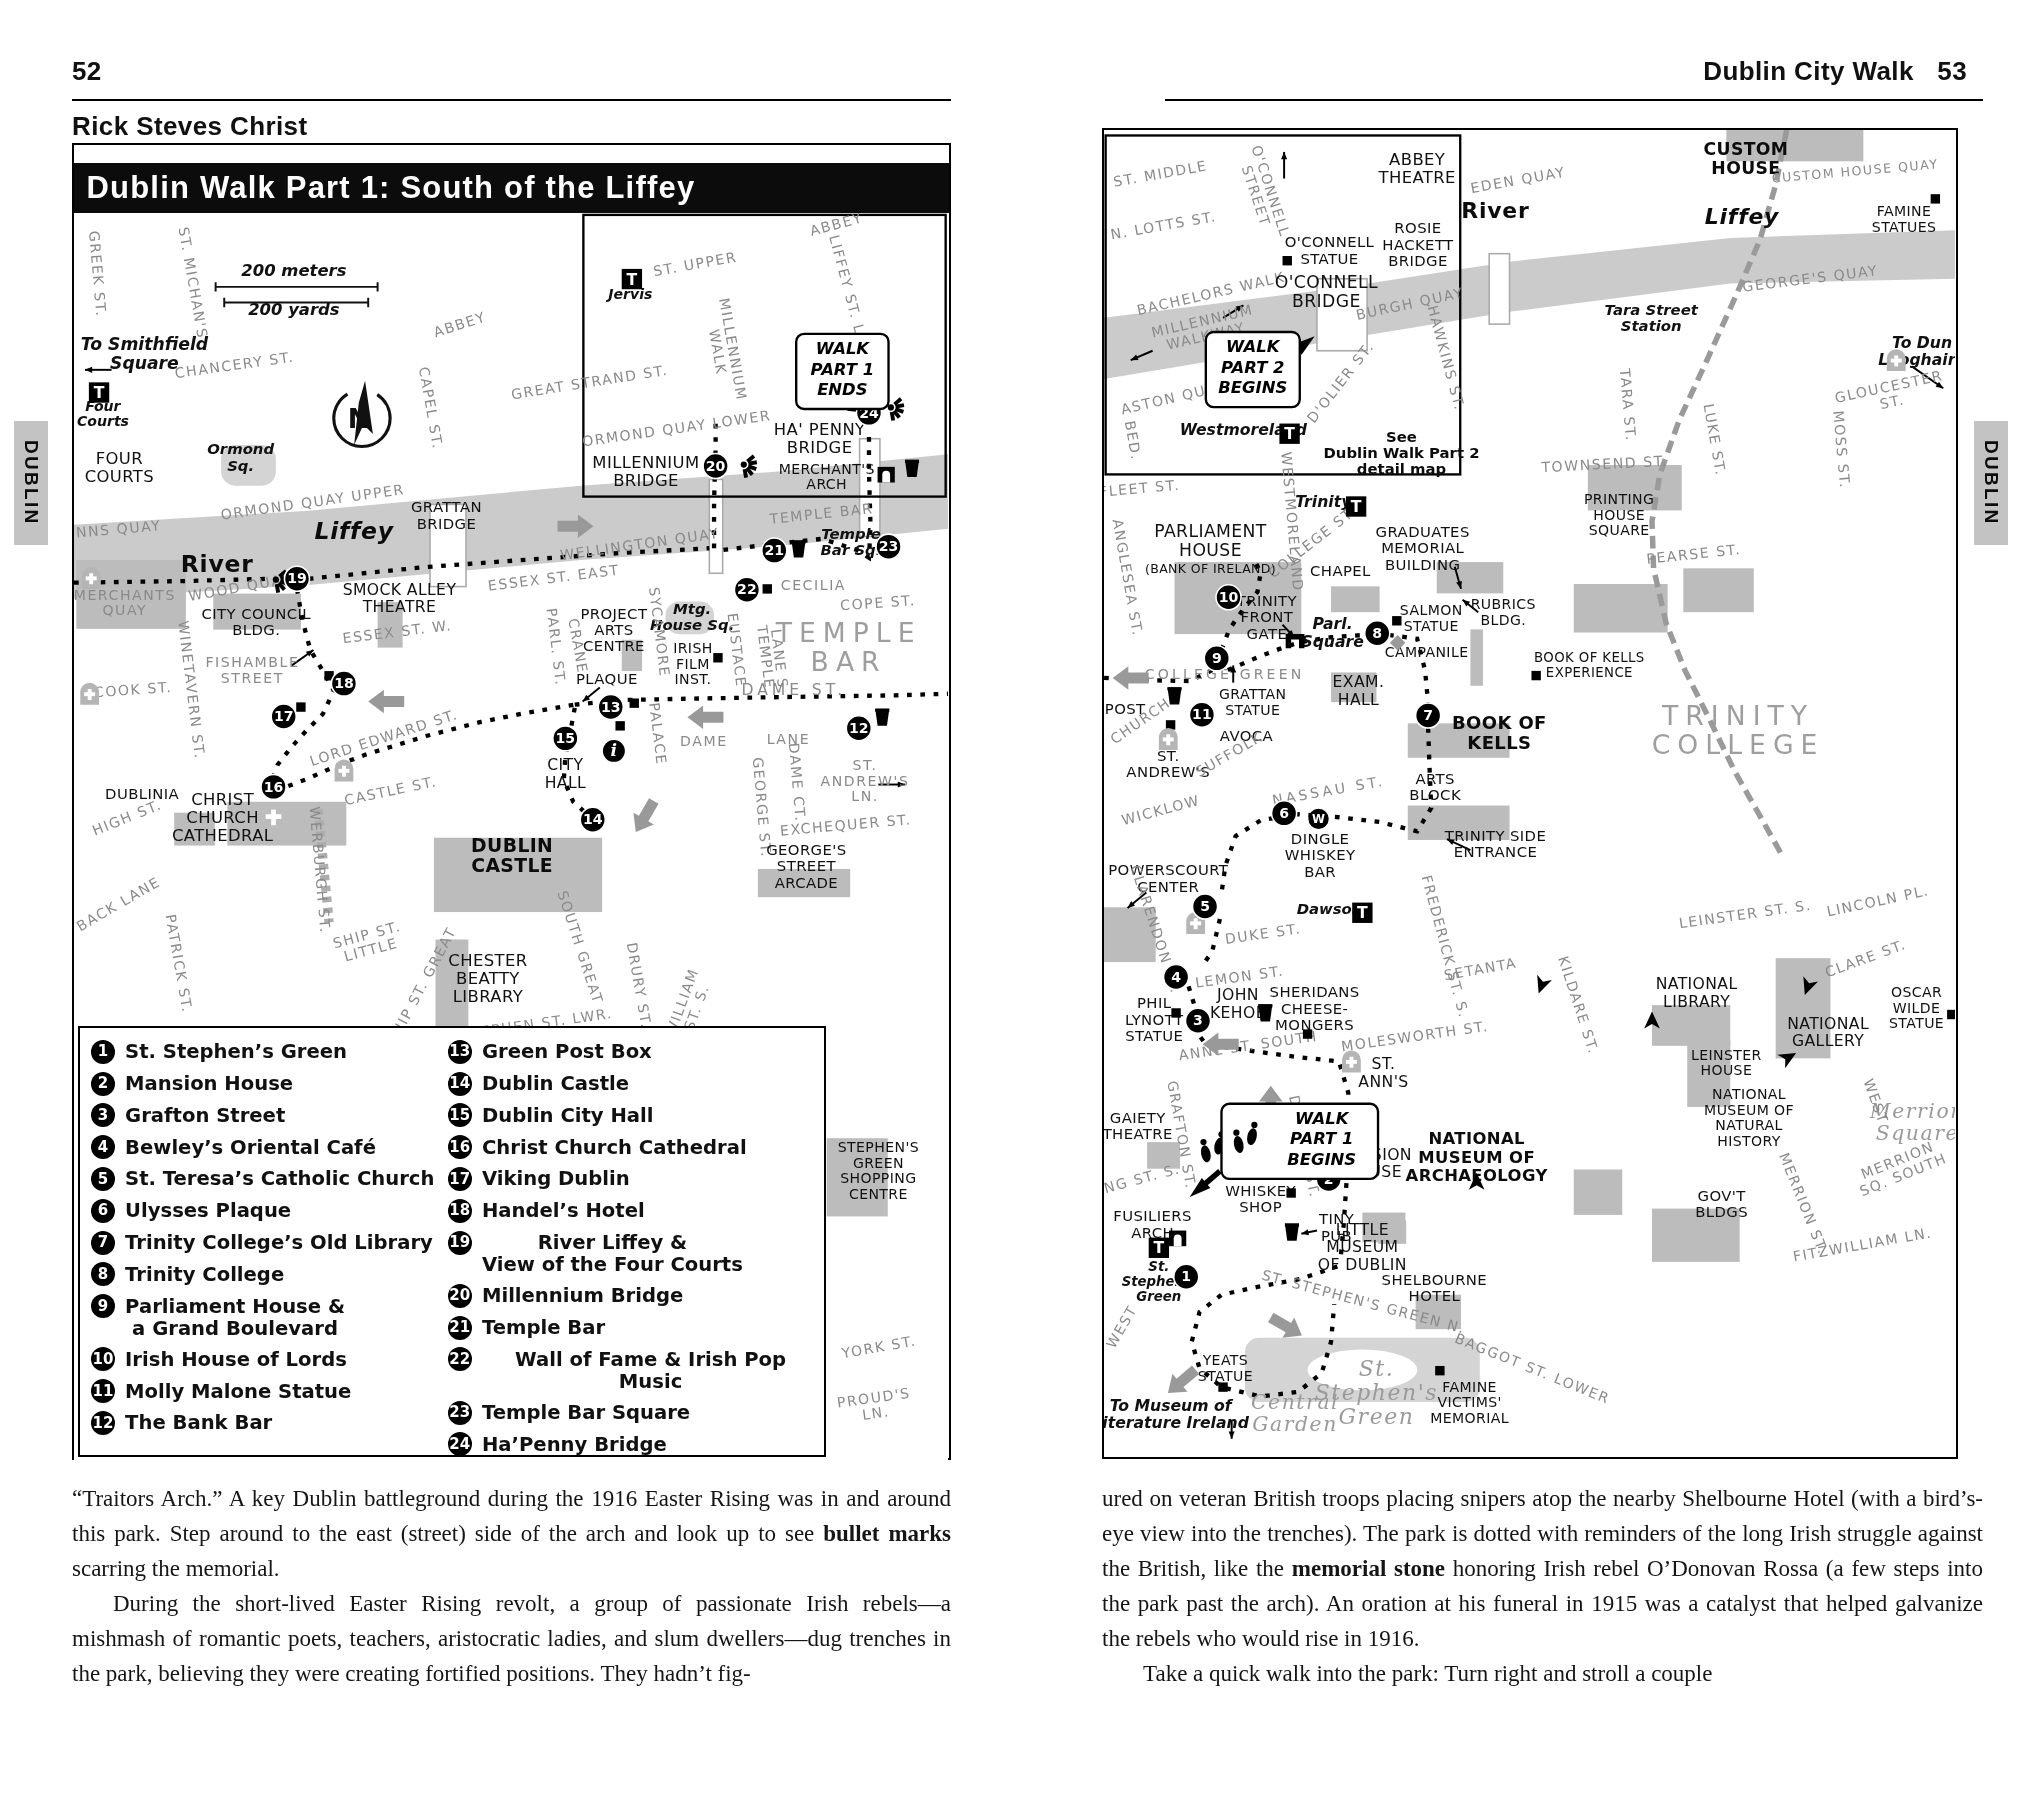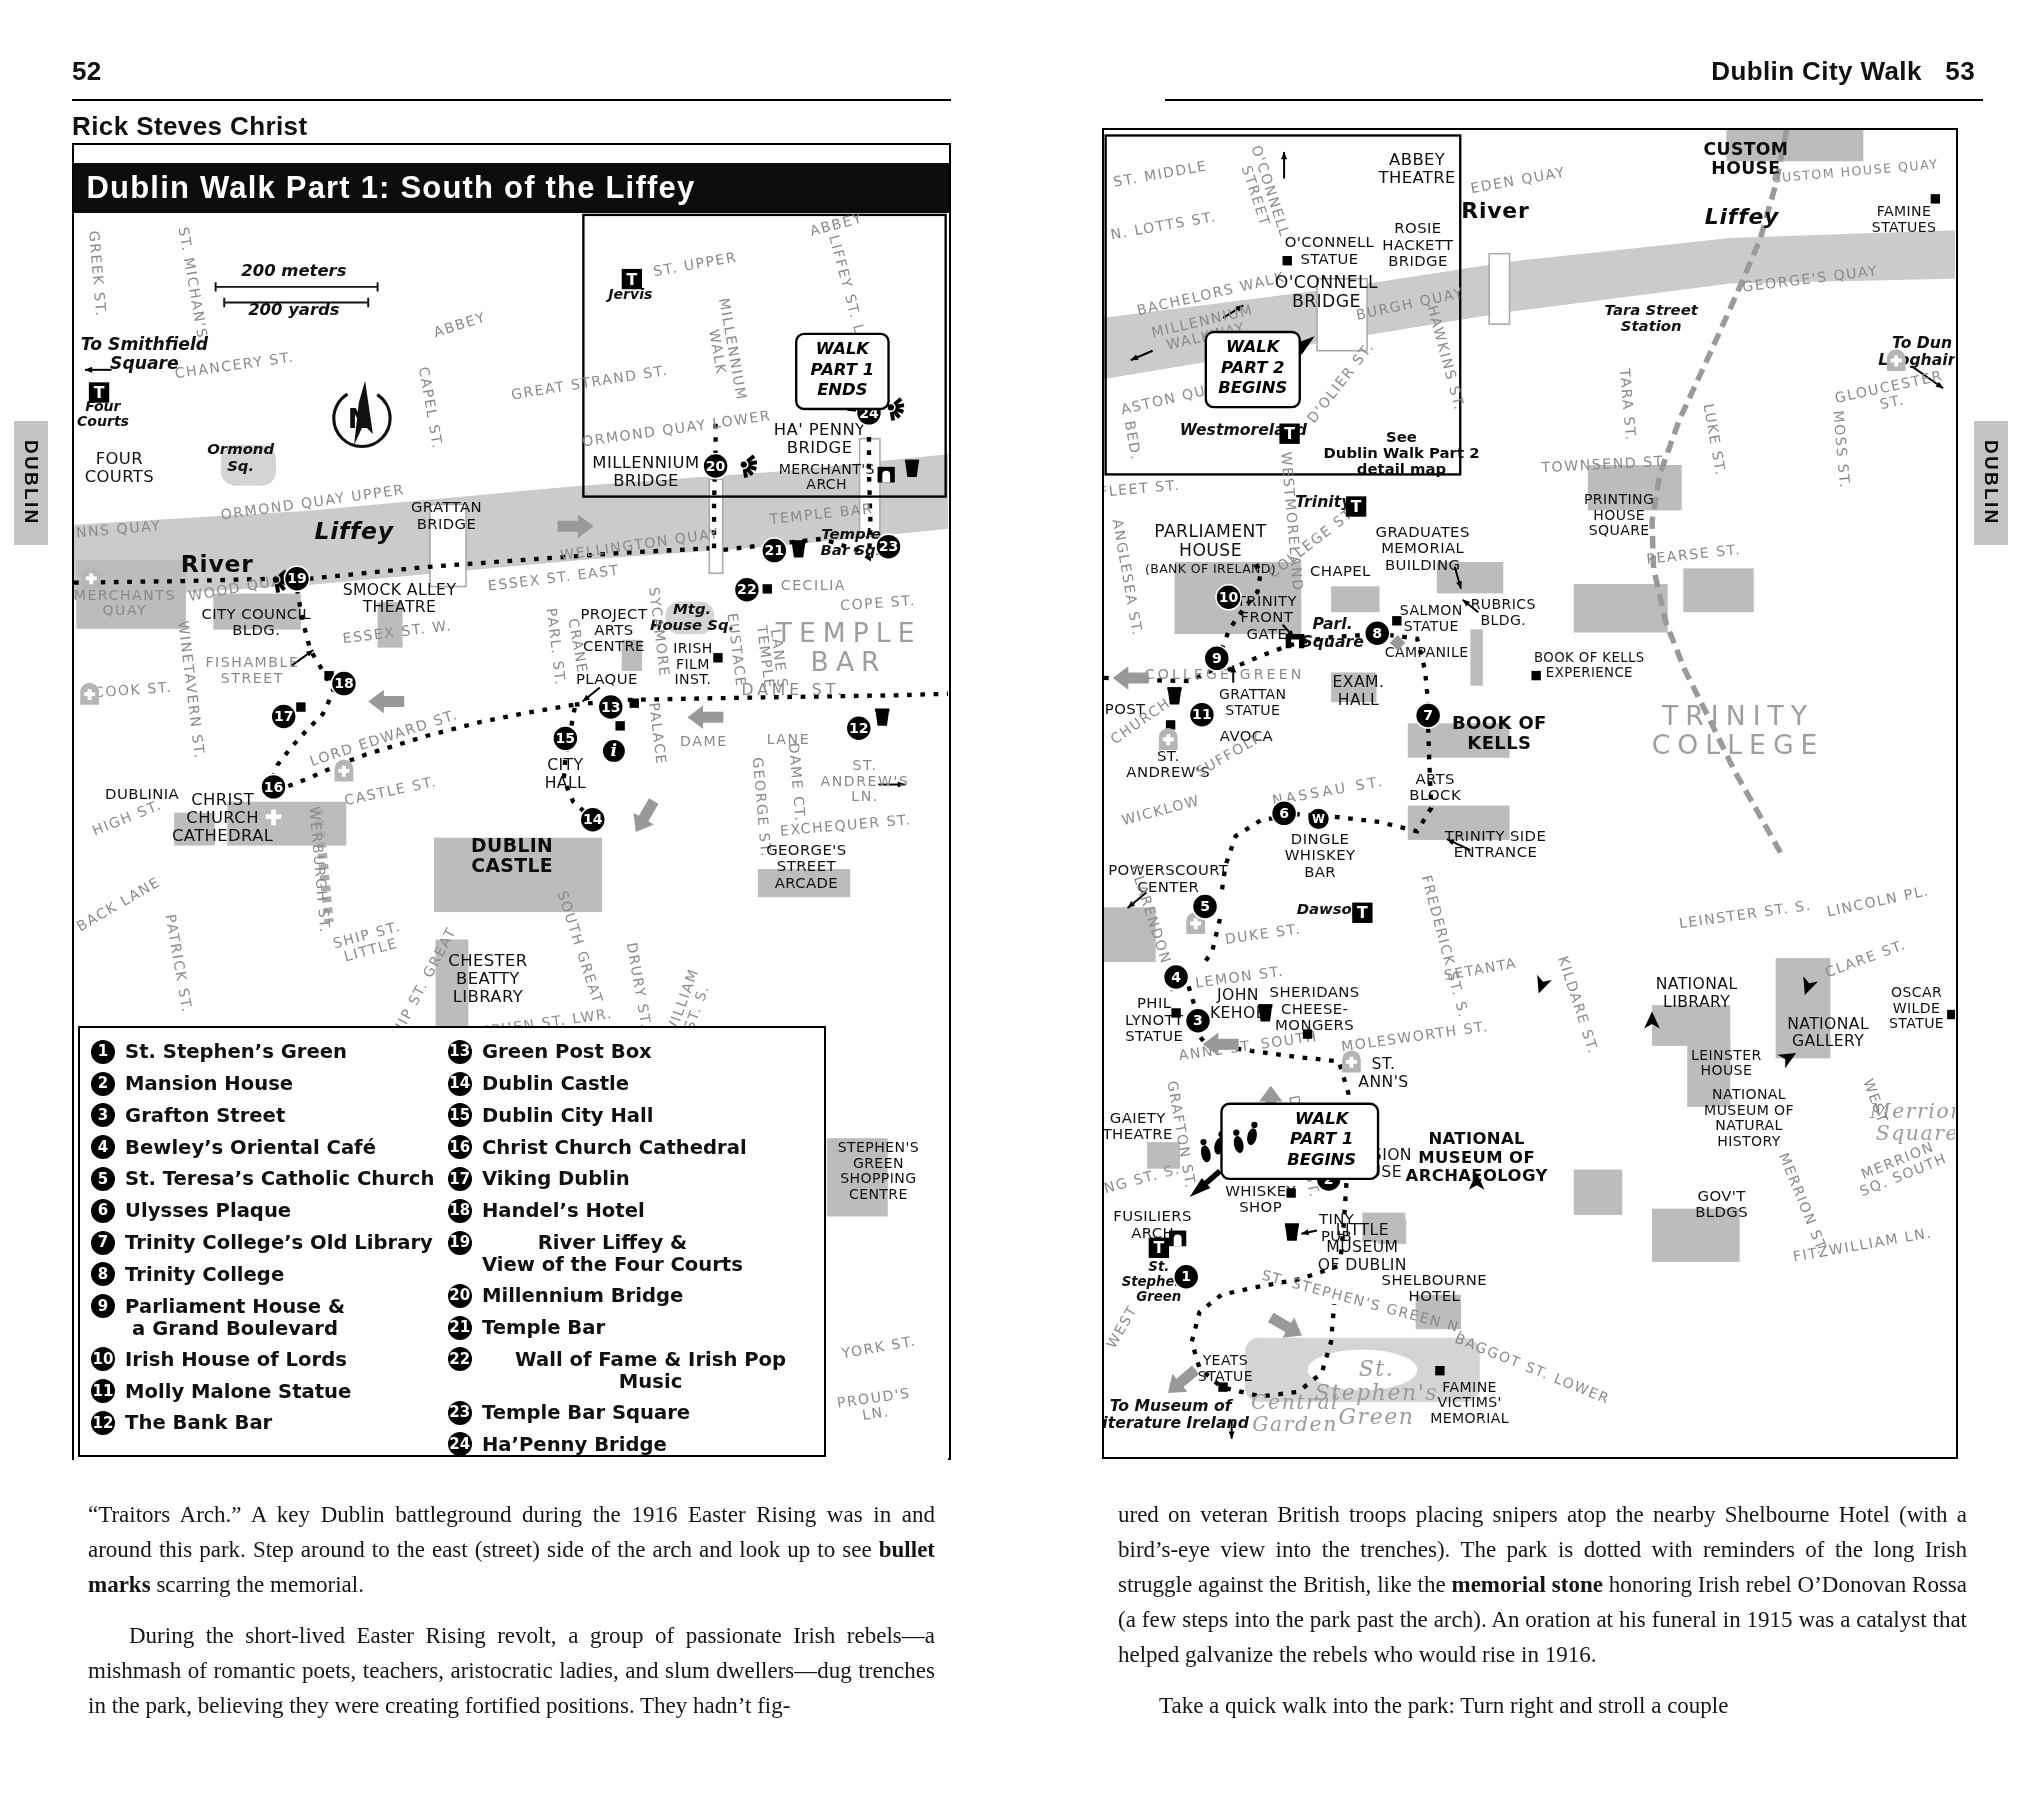--- a/index.html
+++ b/index.html
@@ -10,31 +10,31 @@
   .tab span{writing-mode:vertical-rl;font-weight:bold;font-size:19px;letter-spacing:2.3px;color:#0c0c0c;}
   .mapbox{position:absolute;border:2.3px solid #000;background:#fff;box-sizing:border-box;}
   .maptitle{background:#0c0c0c;color:#fff;font-weight:bold;font-size:31px;letter-spacing:1.2px;height:50px;line-height:50px;padding-left:12.5px;white-space:nowrap;margin-top:18px;}
   svg{display:block;}
   .legend{position:absolute;background:#fff;border:2.3px solid #000;box-sizing:border-box;display:flex;padding:11px 4.7px 4.7px 11px;font-family:"DejaVu Sans",sans-serif;}
   .lcol{display:flex;flex-direction:column;}
   .litem{display:flex;align-items:flex-start;margin-bottom:7px;font-size:19.6px;font-weight:bold;line-height:1.12;}
   .badge{flex:0 0 auto;width:24px;height:24px;border-radius:50%;background:#000;color:#fff;font-size:15px;font-weight:bold;display:flex;align-items:center;justify-content:center;margin-right:10.2px;margin-top:0.8px;}
   .btxt{padding-top:2.3px;text-align:center;}
   .bodytext{position:absolute;font-family:"Liberation Serif",serif;font-size:23px;line-height:1.52;text-align:justify;color:#151515;}
-  .bodytext p{margin:16px;}
+  .bodytext p{margin:0;}
   .bodytext p.ind{text-indent:41px;}
 </style>
 </head>
 <body>
 
 <div class="hdr" style="left:72px;top:56px;flex-direction:column;">
   <span>52</span>
   <span>Rick Steves Christ</span>
 </div>
-<div class="hdr" style="right:60px;top:56px;">
+<div class="hdr" style="right:68px;top:56px;">
   <span>Dublin City Walk</span>
   <span>53</span>
 </div>
 <div class="rule" style="left:72px;top:99px;width:879px;"></div>
 <div class="rule" style="left:1165px;top:99px;width:818px;"></div>
 
 <div class="tab" style="left:14px;top:421px;width:34px;height:124px;">
   <span>DUBLIN</span>
 </div>
 <div class="tab" style="left:1974px;top:421px;width:34px;height:124px;">

